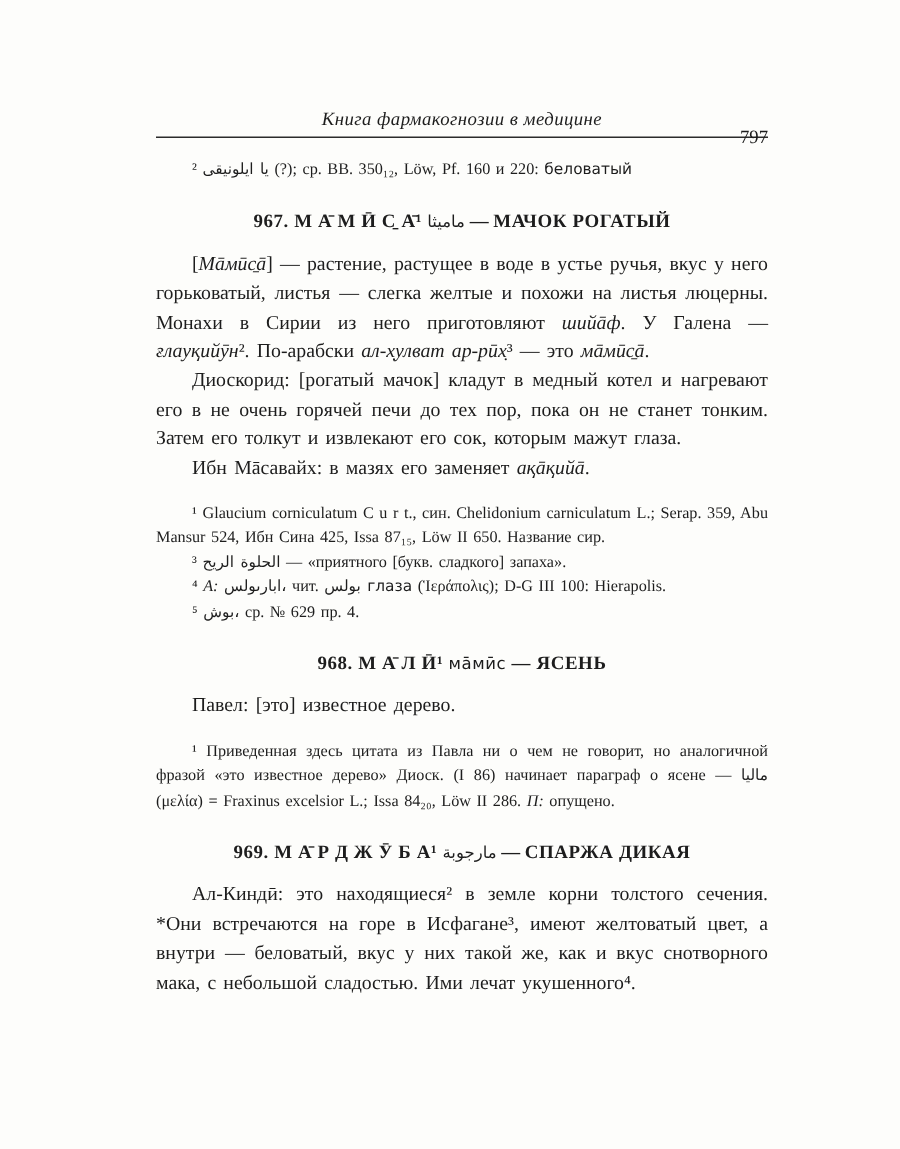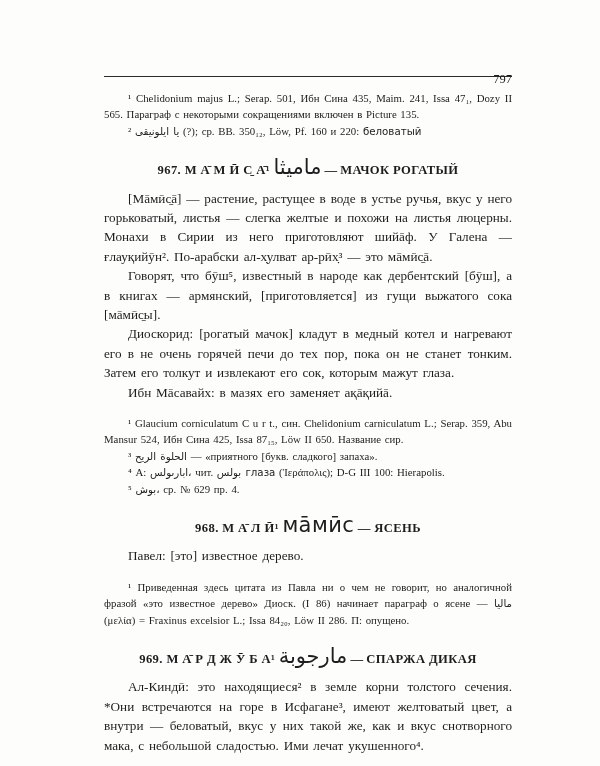--- a/index.html
+++ b/index.html
@@ -17,21 +17,21 @@
   }
   .running-head-row{
     position:relative;
     text-align:center;
     font-style:italic;
     font-size:12.5px;
     line-height:1.2;
     letter-spacing:0.3px;
   }
   .rh-page{
-    position:absolute;right:0;top:0;
+    position:absolute;right:0;top:12px;
     font-style:normal;letter-spacing:0;
   }
   .head-rule{
     border-bottom:1.4px solid #2b2b2b;
     margin-top:4px;
   }
   .fn-block{
     margin-top:13px;
     font-size:10.8px;
     line-height:1.52;
@@ -42,61 +42,60 @@
   .sec-head{
     font-size:12.6px;
     font-weight:bold;
     text-align:center;
     margin:18px 0 10px 0;
     letter-spacing:0.4px;
     line-height:1.3;
   }
   .sec-head .arb{
     font-weight:normal;
-    font-size:21px;
+    font-size:11px;
   }
   .body-block{margin:0;}
   .body-p{
     font-size:13.2px;
     line-height:1.47;
     text-align:justify;
     text-indent:24px;
     margin:0;
     word-spacing:1.5px;
   }
-  .it{}
+  .it{font-style:italic;}
   .arb{
     font-family:"DejaVu Sans",sans-serif;
     font-size:0.95em;
     line-height:1;
     unicode-bidi:isolate;
     direction:rtl;
   }
   section{display:block;}
 </style>
 </head>
 <body>
 
 <div class="page">
 
   <div class="running-head-row">
+    <span class="rh-title">Книга фармакогнозии в медицине</span>
     <span class="rh-page">797</span>
   </div>
   <div class="head-rule"></div>
 
   <div class="fn-block">
-    <p class="fn">¹ Chelidonium majus L.; Serap. 501, Ибн Сина 435, Maim. 241, Issa 47₁, Dozy II 565. Параграф с некоторыми сокращениями включен в Picture 135.</p>
     <p class="fn">² <span class="arb">يا ايلونيقى</span> (?); ср. BB. 350₁₂, Löw, Pf. 160 и 220: <span class="arb">беловатый</span></p>
   </div>
 
   <section>
     <h2 class="sec-head">967. М А̄ М Ӣ С̱ А̄¹  <span class="arb">ماميثا</span>  — МАЧОК РОГАТЫЙ</h2>
     <div class="body-block">
       <p class="body-p">[<span class="it">Мāмӣс̱ā</span>] — растение, растущее в воде в устье ручья, вкус у него горьковатый, листья — слегка желтые и похожи на листья люцерны. Монахи в Сирии из него приготовляют <span class="it">шийāф</span>. У Галена — <span class="it">ғлауқийӯн</span>². По-арабски <span class="it">ал-х̣улват ар-рӣх̣</span>³ — это <span class="it">мāмӣс̱ā</span>.</p>
-      <p class="body-p">Говорят, что <span class="it">бӯш</span>⁵, известный в народе как дербентский [<span class="it">бӯш</span>], а в книгах — армянский, [приготовляется] из гущи выжатого сока [<span class="it">мāмӣс̱ы</span>].</p>
       <p class="body-p">Диоскорид: [рогатый мачок] кладут в медный котел и нагревают его в не очень горячей печи до тех пор, пока он не станет тонким. Затем его толкут и извлекают его сок, которым мажут глаза.</p>
       <p class="body-p">Ибн Мāсавайх: в мазях его заменяет <span class="it">ақāқийā</span>.</p>
     </div>
     <div class="fn-block">
       <p class="fn">¹ Glaucium corniculatum C u r t., син. Chelidonium carniculatum L.; Serap. 359, Abu Mansur 524, Ибн Сина 425, Issa 87₁₅, Löw II 650. Название сир.</p>
       <p class="fn">³ <span class="arb">الحلوة الريح</span> — «приятного [букв. сладкого] запаха».</p>
       <p class="fn">⁴ <span class="it">А:</span> <span class="arb">ابارىولس</span>، чит. <span class="arb">глаза بولس</span> (Ἱεράπολις); D-G III 100: Hierapolis.</p>
       <p class="fn">⁵ <span class="arb">بوش</span>، ср. № 629 пр. 4.</p>
     </div>
   </section>

